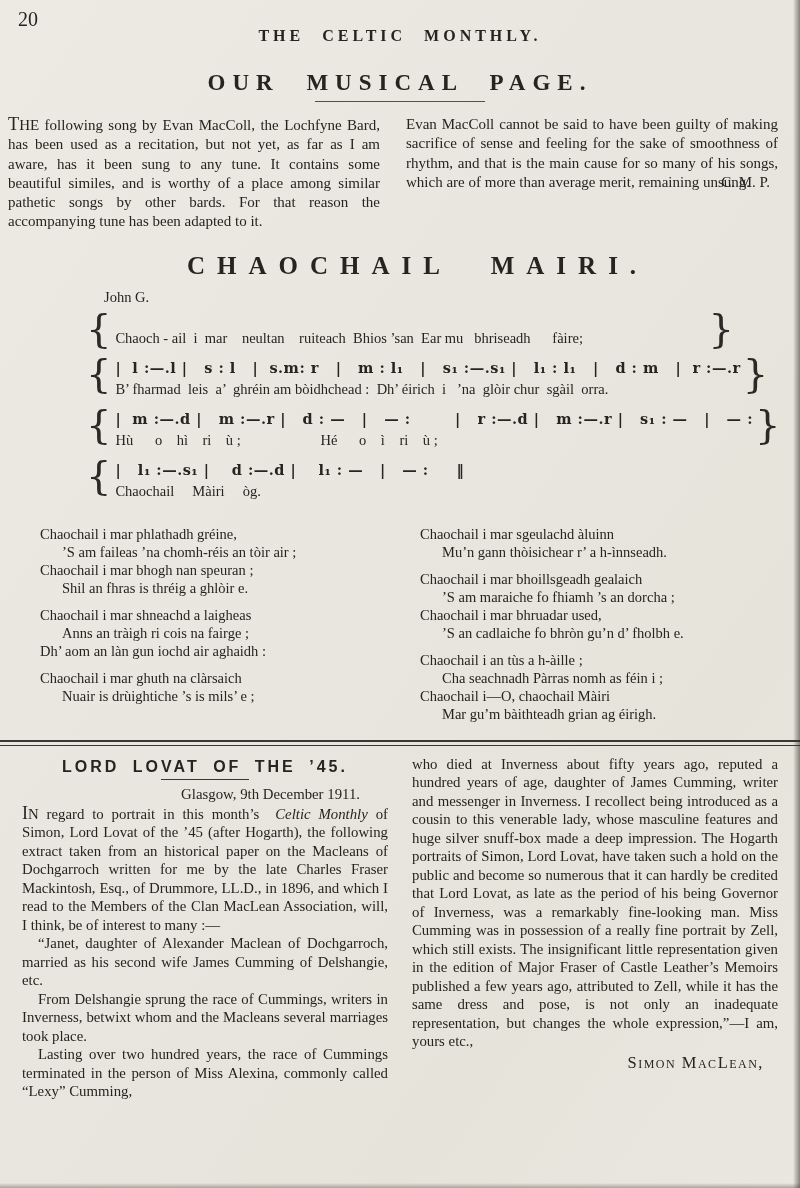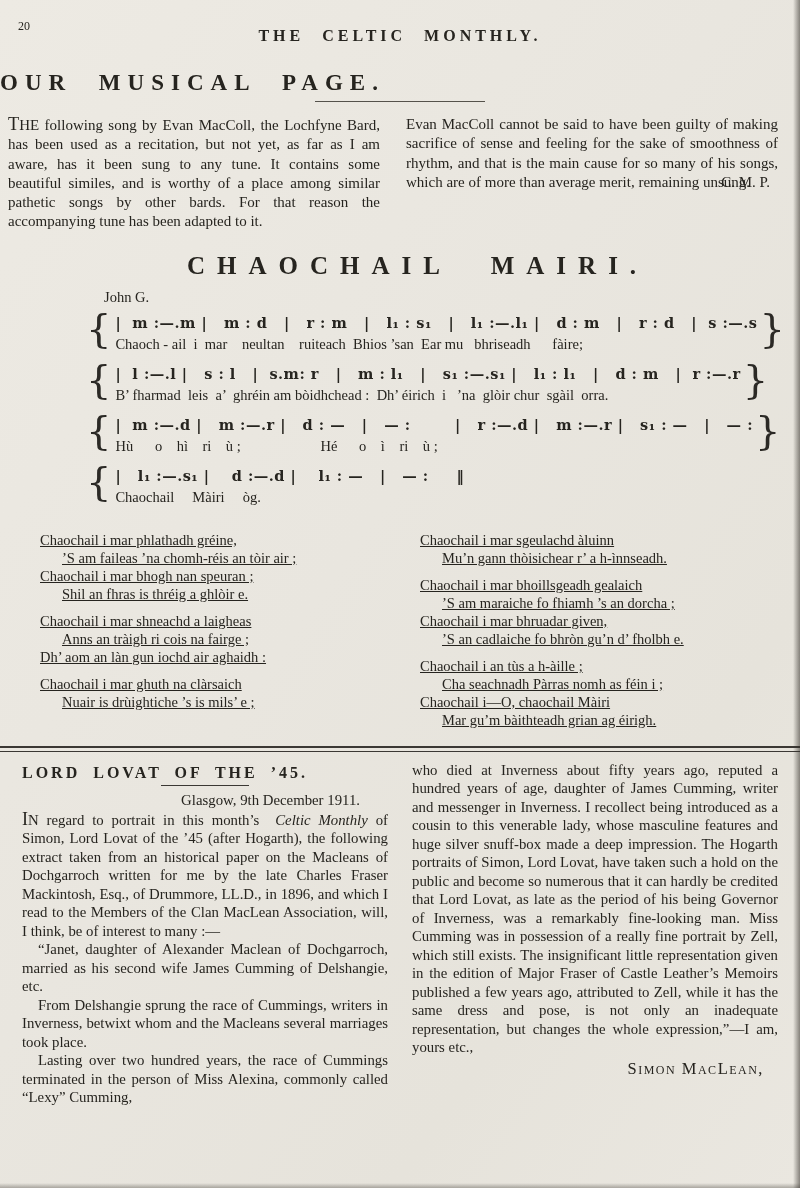--- a/index.html
+++ b/index.html
@@ -14,53 +14,53 @@
     content:"";position:absolute;top:0;right:0;width:7px;height:100%;
     background:linear-gradient(to right,rgba(50,46,40,0),rgba(50,46,40,0.55));
     pointer-events:none;
   }
   .page::before{
     content:"";position:absolute;left:0;bottom:0;width:100%;height:5px;
     background:linear-gradient(to bottom,rgba(50,46,40,0),rgba(50,46,40,0.35));
     pointer-events:none;
   }
   
-  .pageno{position:absolute;top:8px;left:18px;font-size:12px;margin-top:11px;}
+  .pageno{position:absolute;top:8px;left:18px;font-size:20px;}
   .journal{padding-top:27px;text-align:center;font-size:16px;font-weight:bold;letter-spacing:4px;word-spacing:10px;}
   
-  .omp-title{margin:25px 0 5px;font-size:23px;font-weight:bold;letter-spacing:7px;word-spacing:14px;}
+  .omp-title{margin:25px 9px 5px;text-align:center;font-size:23px;font-weight:bold;letter-spacing:7px;word-spacing:14px;}
   .omp-rule{width:170px;height:0;margin:0 auto;border-top:1.5px solid #55524b;}
   
   .intro{display:flex;gap:26px;padding:13px 22px 0 8px;}
   .intro .col{flex:1;font-size:15px;line-height:19.3px;text-align:justify;}
   .intro .col p{margin:0;}
   .lead::first-letter{font-size:1.22em;}
   .attr{text-align:right;margin-top:-19.3px;padding-right:8px;}
   
   .song-title{margin:20px 0 0;text-align:center;font-size:25px;font-weight:bold;letter-spacing:12px;word-spacing:22px;padding-left:35px;}
   .gleus{margin:9px 0 0 104px;font-size:14.5px;}
   .stave{display:flex;align-items:flex-start;margin:3px 0 7px 86px;width:648px;}
   .stave.short{width:440px;}
   .brace{font-size:40px;line-height:38px;font-weight:normal;font-family:"DejaVu Serif",serif;color:#2b2925;}
   .stave-mid{flex:1;padding:2px 2px 0 4px;}
   .notation{white-space:pre;font-family:"DejaVu Serif",serif;font-weight:bold;font-size:14.5px;line-height:24px;letter-spacing:0.5px;}
   .lyrics{white-space:pre;font-size:14.5px;line-height:18px;}
   
-  .verses{display:flex;gap:34px;padding:18px 34px 0 40px;text-decoration:underline;}
+  .verses{display:flex;gap:34px;padding:18px 34px 0 40px;}
   .vcol{flex:1;font-size:14.5px;line-height:18px;}
   .stanza{margin:0 0 9px 0;}
   .stanza p{margin:0;}
   .stanza p:nth-child(even){padding-left:22px;}
   
   .double-rule{margin-top:8px;height:3px;border-top:2px solid #3b3834;border-bottom:1.5px solid #3b3834;}
   
   .article{display:flex;gap:24px;padding:9px 22px 0 22px;}
   .acol{flex:1;font-size:14.8px;line-height:18.5px;text-align:justify;}
   .acol p{margin:0;}
-  .article-title{margin:3px 0 3px;font-family:Liberation Serif, serif;font-size:16px;font-weight:bold;letter-spacing:3px;word-spacing:6px;}
+  .article-title{margin:3px 0 3px;text-align:center;font-family:Liberation Sans, sans-serif;font-size:16px;font-weight:bold;letter-spacing:3px;word-spacing:6px;}
   .article-rule{width:88px;height:0;margin:0 auto 5px;border-top:1.5px solid #3b3834;}
   .address{text-align:right;line-height:18.5px;padding-right:28px;}
   .addr1{padding-right:14px;}
   .indent{text-indent:16px;}
   .it{font-style:italic;margin-left:8px;}
   .lead2::first-letter{font-size:1.22em;}
   .signature{text-align:right;padding-right:14px;margin-top:3px;font-variant:small-caps;letter-spacing:1.5px;font-size:16.5px;}
 </style>
 </head>
 <body>
@@ -82,21 +82,21 @@
       <div class="attr">C. M. P.</div>
     </div>
   </div>
 
   <div class="song-title">CHAOCHAIL MAIRI.</div>
   <div class="gleus">John G.</div>
 
   <div class="stave">
     <span class="brace">{</span>
     <span class="stave-mid">
-      <span class="notation">|  m :—.m |   m : d   |   r : m   |   l₁ : s₁   |   l₁ :—.l₁ |   d : m   |   r : d   |  s :—.s</span><br>
+      <br>
       <span class="lyrics">Chaoch - ail  i  mar    neultan    ruiteach  Bhios ’san  Ear mu   bhriseadh      fàire;</span>
     </span>
     <span class="brace">}</span>
   </div>
 
   <div class="stave">
     <span class="brace">{</span>
     <span class="stave-mid">
       <span class="notation">|  l :—.l |   s : l   |  s.m: r   |   m : l₁   |   s₁ :—.s₁ |   l₁ : l₁   |   d : m   |  r :—.r</span><br>
       <span class="lyrics">B’ fharmad  leis  a’  ghréin am bòidhchead :  Dh’ éirich  i   ’na  glòir chur  sgàil  orra.</span>
@@ -141,21 +141,21 @@
       </div>
     </div>
     <div class="vcol">
       <div class="stanza">
         <p>Chaochail i mar sgeulachd àluinn</p>
         <p>Mu’n gann thòisichear r’ a h-ìnnseadh.</p>
       </div>
       <div class="stanza">
         <p>Chaochail i mar bhoillsgeadh gealaich</p>
         <p>’S am maraiche fo fhiamh ’s an dorcha ;</p>
-        <p>Chaochail i mar bhruadar given,</p>
+        <p>Chaochail i mar bhruadar used,</p>
         <p>’S an cadlaiche fo bhròn gu’n d’ fholbh e.</p>
       </div>
       <div class="stanza">
         <p>Chaochail i an tùs a h-àille ;</p>
         <p>Cha seachnadh Pàrras nomh as féin i ;</p>
         <p>Chaochail i—O, chaochail Màiri</p>
         <p>Mar gu’m bàithteadh grian ag éirigh.</p>
       </div>
     </div>
   </div>

